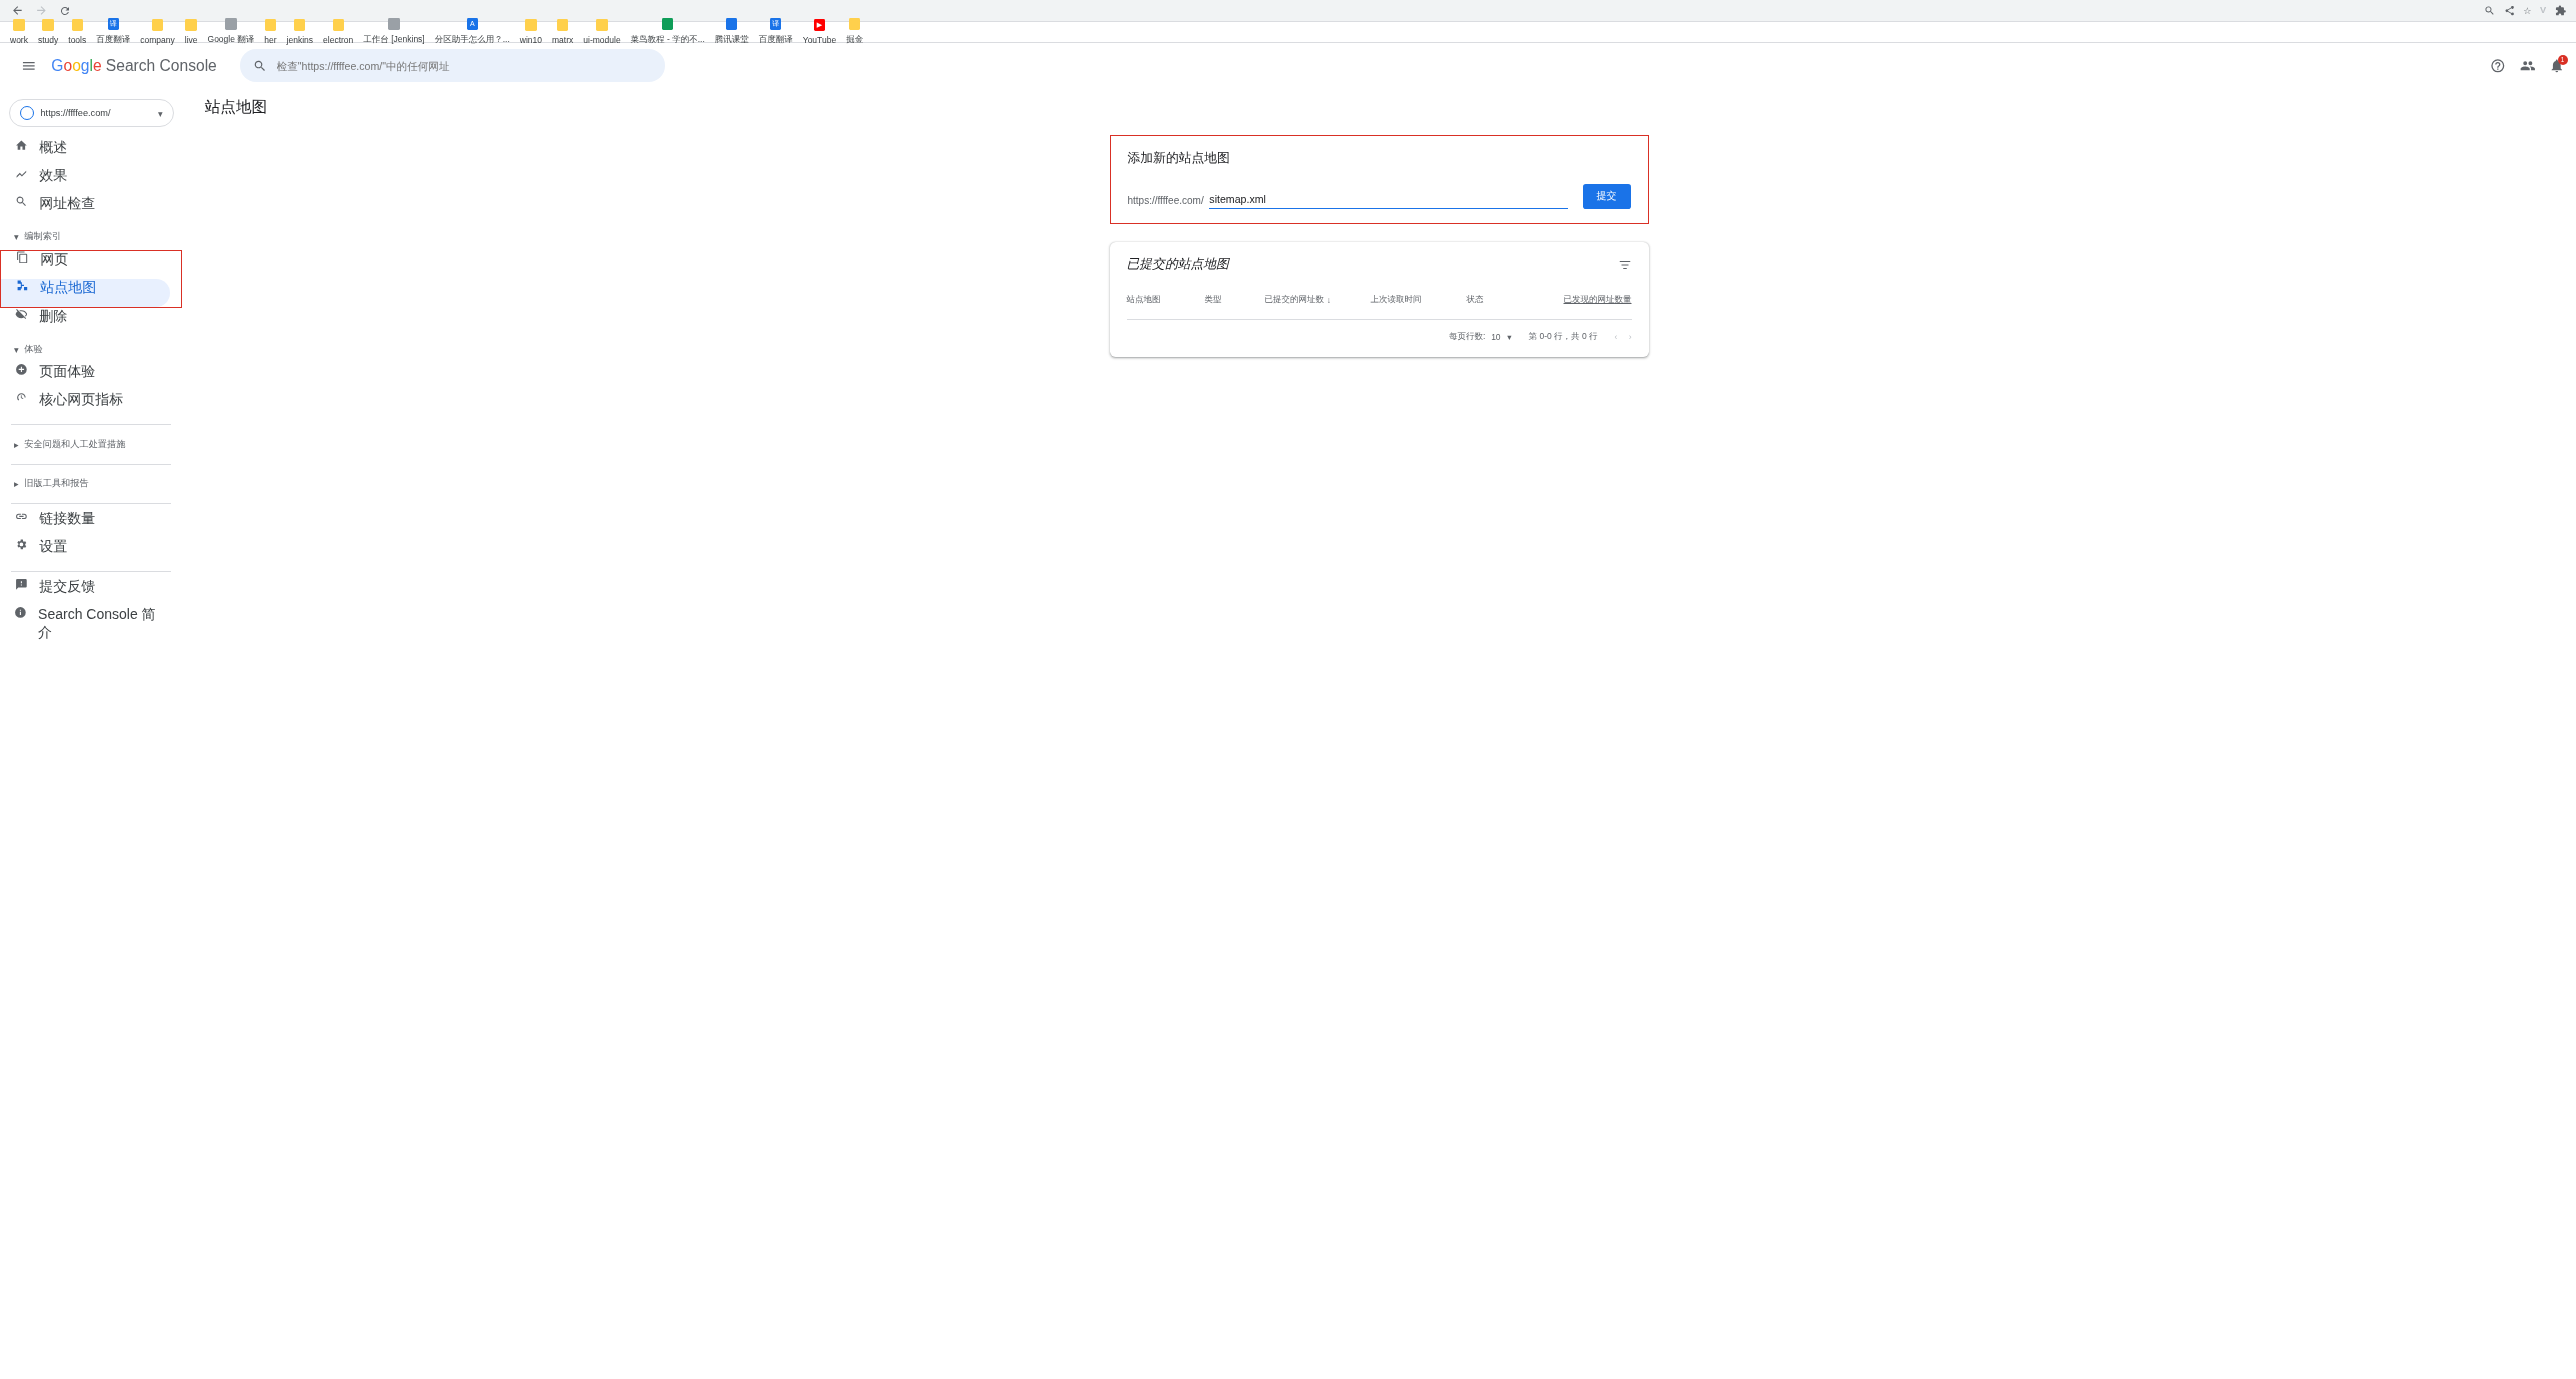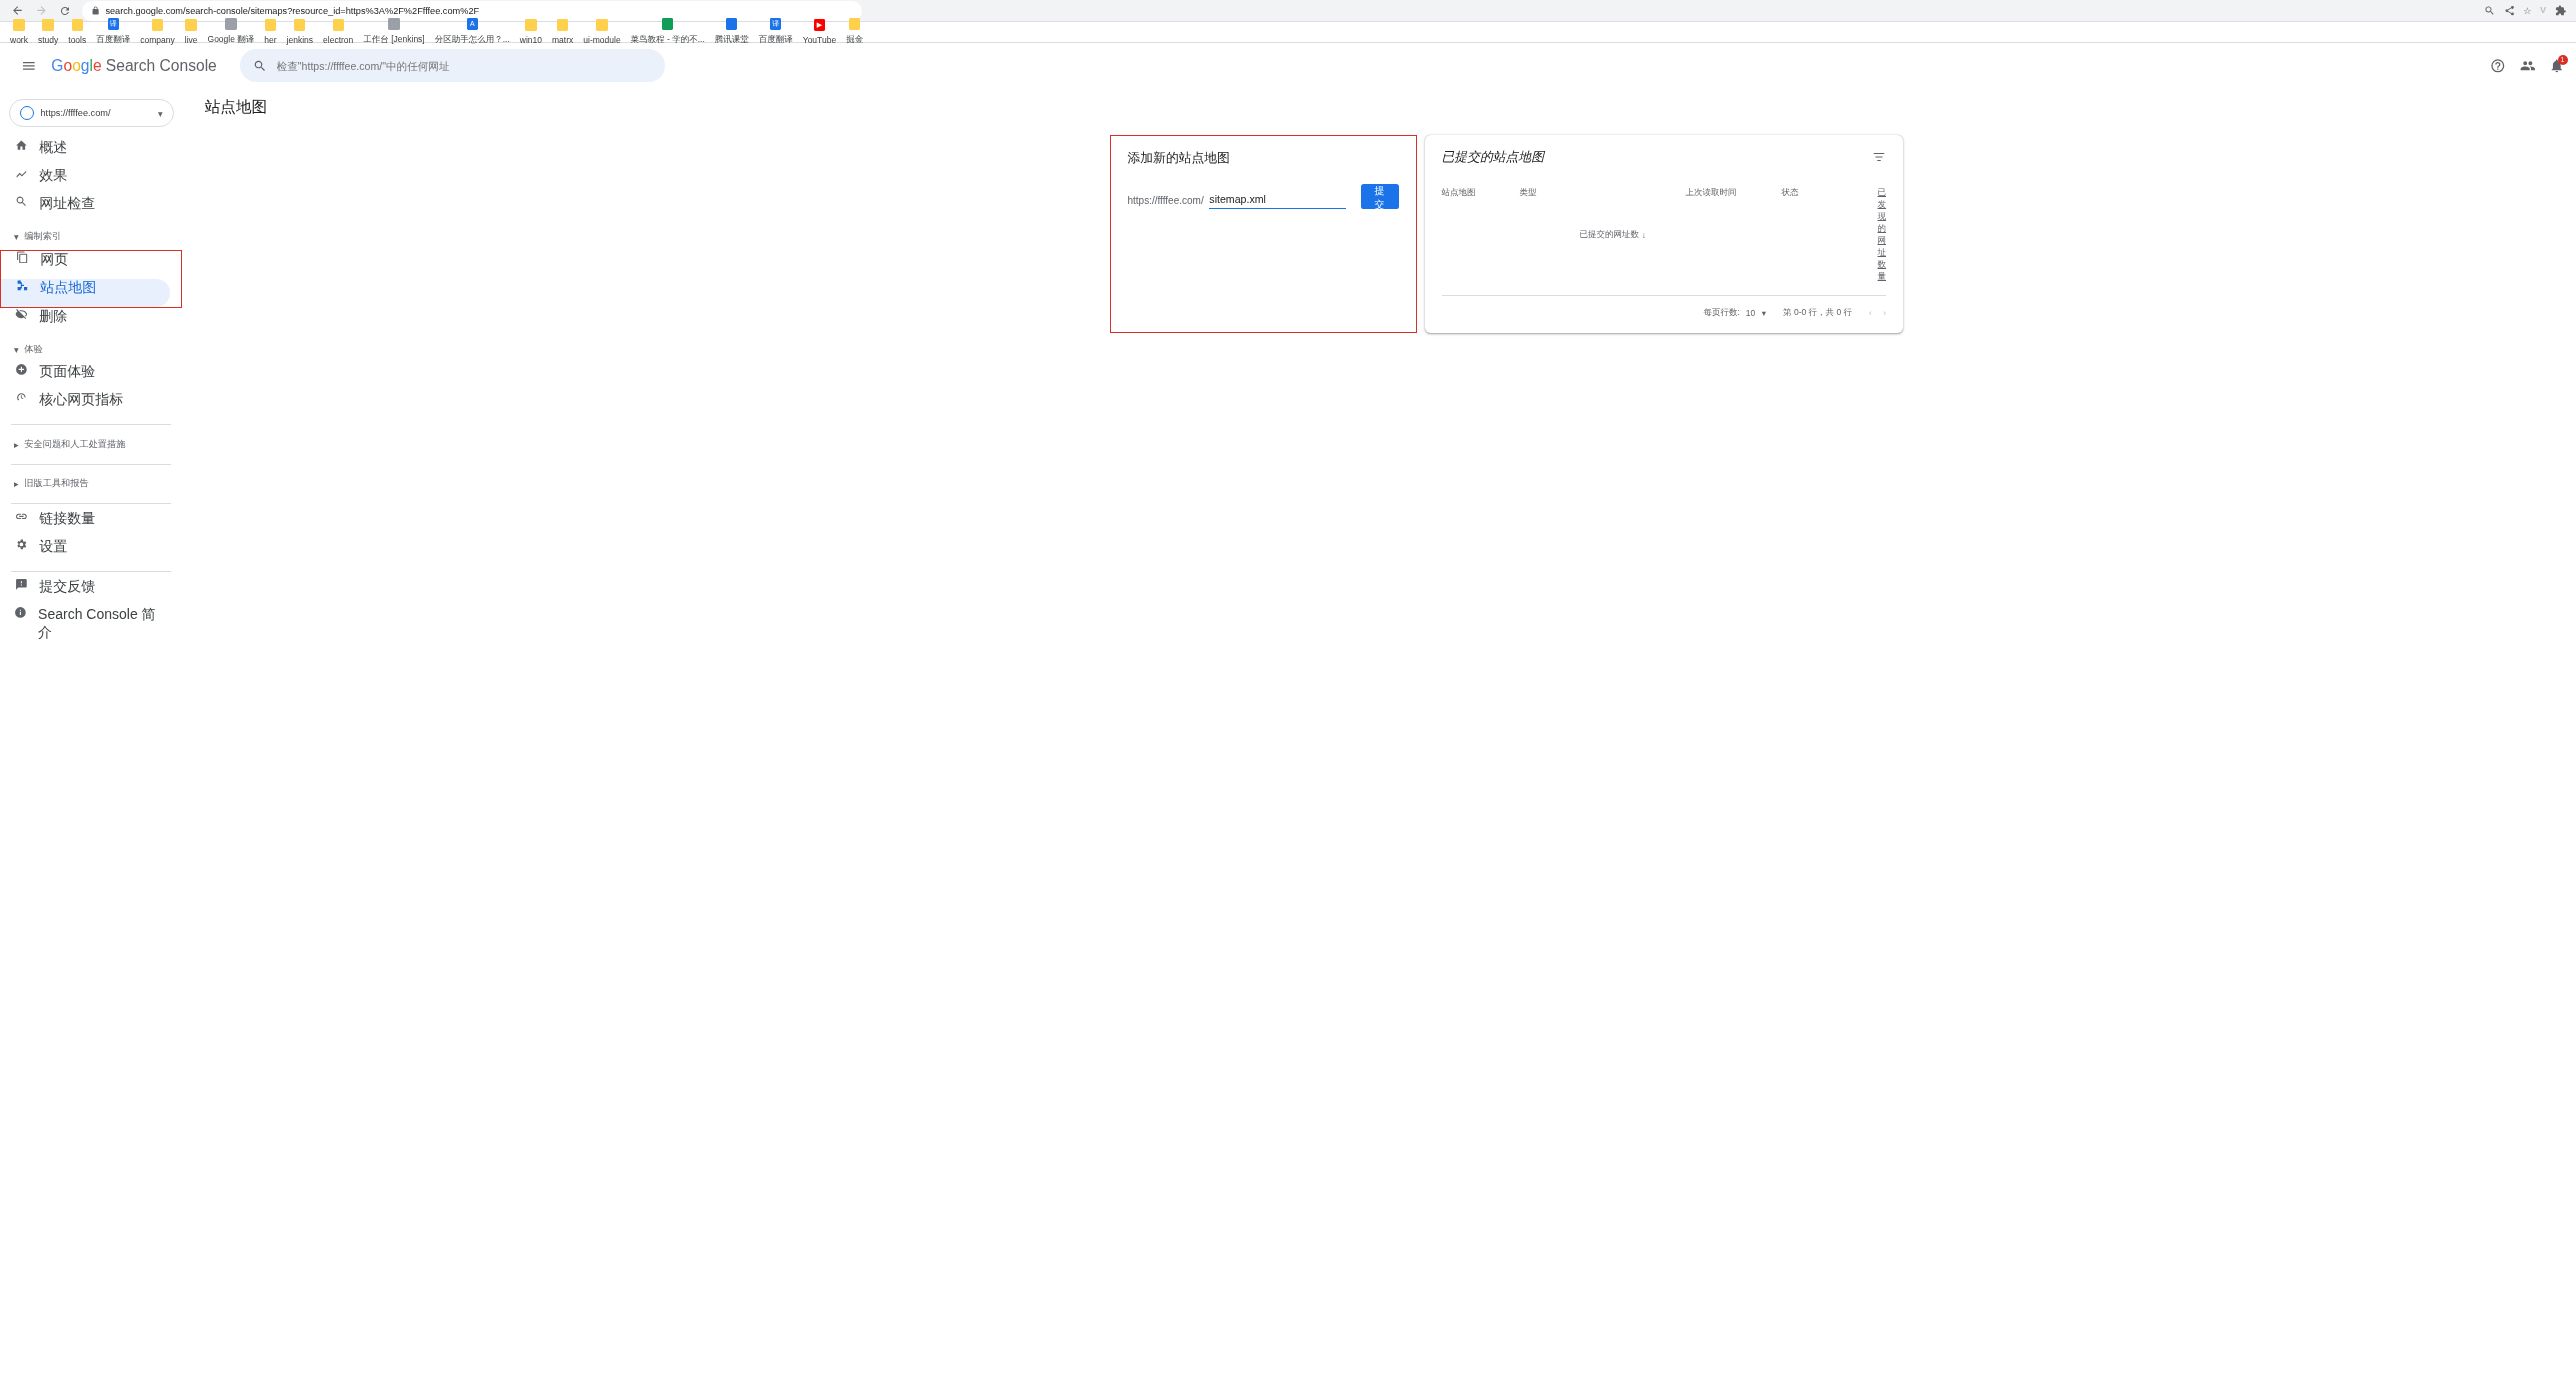--- a/index.html
+++ b/index.html
@@ -52,21 +52,21 @@
 .nav-item .ico { width: 14px; display: flex; justify-content: center; color: #5f6368; }
 .nav-item.active { background: #e8f0fe; color: #1967d2; }
 .nav-item.active .ico { color: #1967d2; }
 .nav-section { padding: 7px 14px; font-size: 9.2px; color: #5f6368; display: flex; align-items: center; gap: 5.7px; cursor: pointer; }
 .nav-divider { border-top: 0.7px solid #dadce0; margin: 5.7px 11.3px; }
 .nav-red-box { border: 1.4px solid #d93025; margin-right: 0; }
 
 
 .main { flex: 1; padding: 8.5px 17px; }
 .page-title { font-size: 15.6px; color: #202124; margin-bottom: 17px; padding-left: 5.7px; }
-.cards { max-width: 539px; margin: 0 auto; display: flex; flex-direction: row; gap: 8px; }
+.cards { max-width: 539px; margin: 0 auto; display: flex; flex-direction: column; gap: 18px; }
 .card { background: #fff; border-radius: 5.7px; box-shadow: 0 0.7px 1.4px rgba(60,64,67,.3), 0 0.7px 2.1px 0.7px rgba(60,64,67,.15); padding: 14px 17px; }
 .card.red-outline { border: 1.4px solid #d93025; border-radius: 0; box-shadow: none; }
 .card-title { font-size: 12.8px; color: #202124; margin-bottom: 17px; }
 .add-row { display: flex; align-items: flex-end; gap: 5.7px; }
 .url-prefix { color: #5f6368; font-size: 10px; padding-bottom: 2.8px; }
 .sitemap-input { flex: 1; border: none; border-bottom: 1.4px solid #1a73e8; outline: none; font-size: 10.6px; padding: 1.4px 0 2.8px 0; color: #202124; }
 .submit-btn { background: #1a73e8; color: #fff; border: none; height: 25.5px; padding: 0 14px; border-radius: 2.8px; font-size: 10px; cursor: pointer; margin-left: 8.5px; }
 
 .submitted-head { display: flex; align-items: center; justify-content: space-between; }
 .filter-ico { color: #5f6368; cursor: pointer; }
@@ -97,28 +97,20 @@
   <span class="nav-btn disabled">
     <svg width="12.8" height="12.8" viewBox="0 0 24 24">
         <path fill="currentColor" d="M4 13h12.2l-5.6 5.6L12 20l8-8-8-8-1.4 1.4L16.2 11H4z"></path>
       </svg>
   </span>
   <span class="nav-btn">
     <svg width="12" height="12" viewBox="0 0 24 24">
         <path fill="currentColor" d="M17.65 6.35A8 8 0 1 0 19.73 14h-2.08A6 6 0 1 1 16.24 7.76L13 11h7V4l-2.35 2.35z"></path>
       </svg>
   </span>
-  <div class="url-bar">
-    <span class="lock">
-      <svg width="9.2" height="9.2" viewBox="0 0 24 24">
-          <path fill="currentColor" d="M18 8h-1V6a5 5 0 0 0-10 0v2H6a2 2 0 0 0-2 2v10a2 2 0 0 0 2 2h12a2 2 0 0 0 2-2V10a2 2 0 0 0-2-2zM9 6a3 3 0 0 1 6 0v2H9z"></path>
-        </svg>
-    </span>
-    <span class="url-text">search.google.com/search-console/sitemaps?resource_id=https%3A%2F%2Ffffee.com%2F</span>
-  </div>
   <div class="chrome-right">
     <span>
         <svg width="11.3" height="11.3" viewBox="0 0 24 24">
           <path fill="currentColor" d="M15.5 14h-.8l-.3-.3a6.5 6.5 0 1 0-.7.7l.3.3v.8l5 5 1.5-1.5-5-5zM9.5 14a4.5 4.5 0 1 1 0-9 4.5 4.5 0 0 1 0 9z"></path>
         </svg>
       </span>
     <span>
         <svg width="11.3" height="11.3" viewBox="0 0 24 24">
           <path fill="currentColor" d="M18 16a3 3 0 0 0-2.24 1.02l-7.1-4.14a3 3 0 0 0 0-1.76l7.1-4.14A3 3 0 1 0 15 5a3 3 0 0 0 .05.52L8 9.66a3 3 0 1 0 0 4.68l7.05 4.14A3 3 0 1 0 18 16z"></path>
         </svg>

